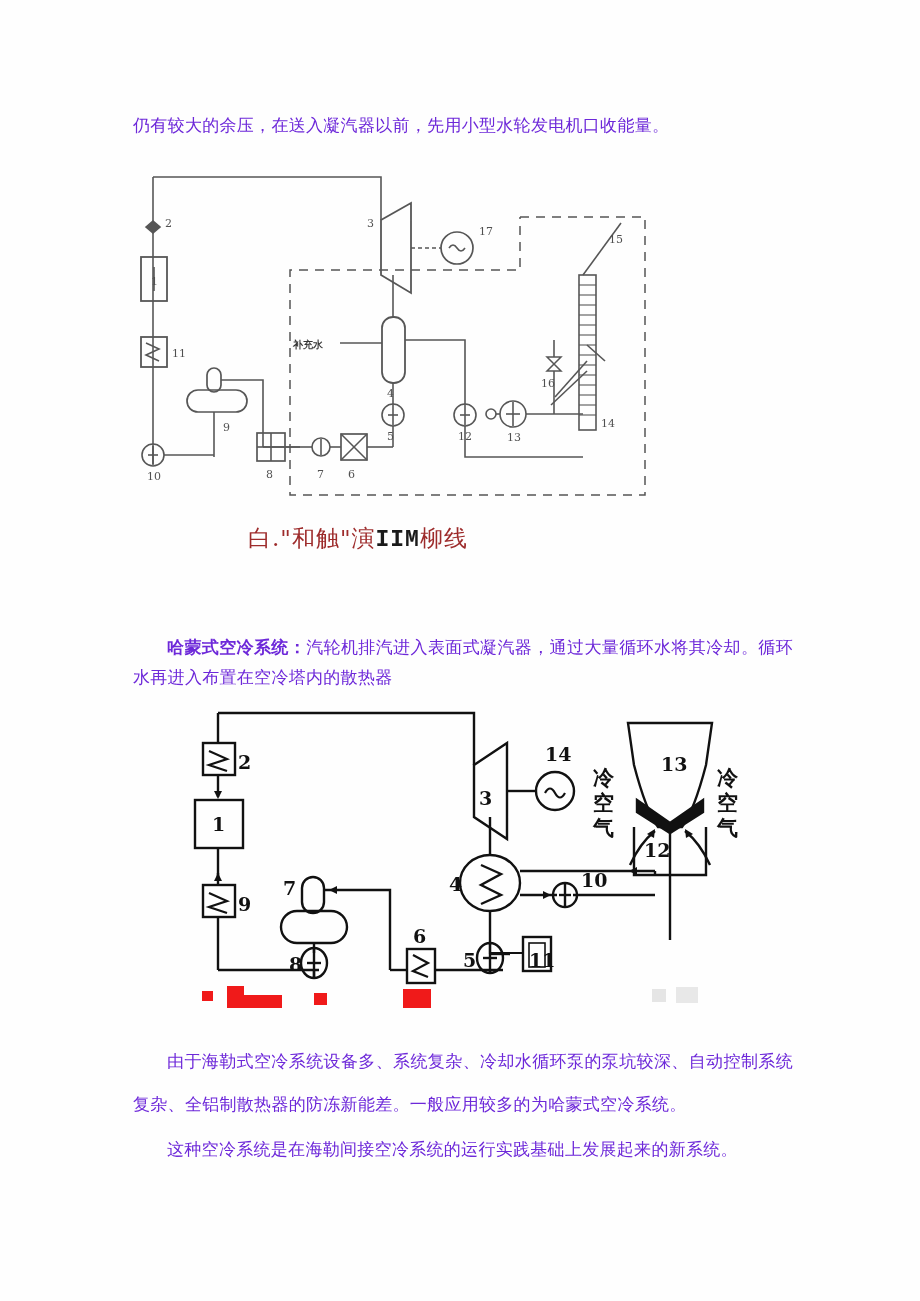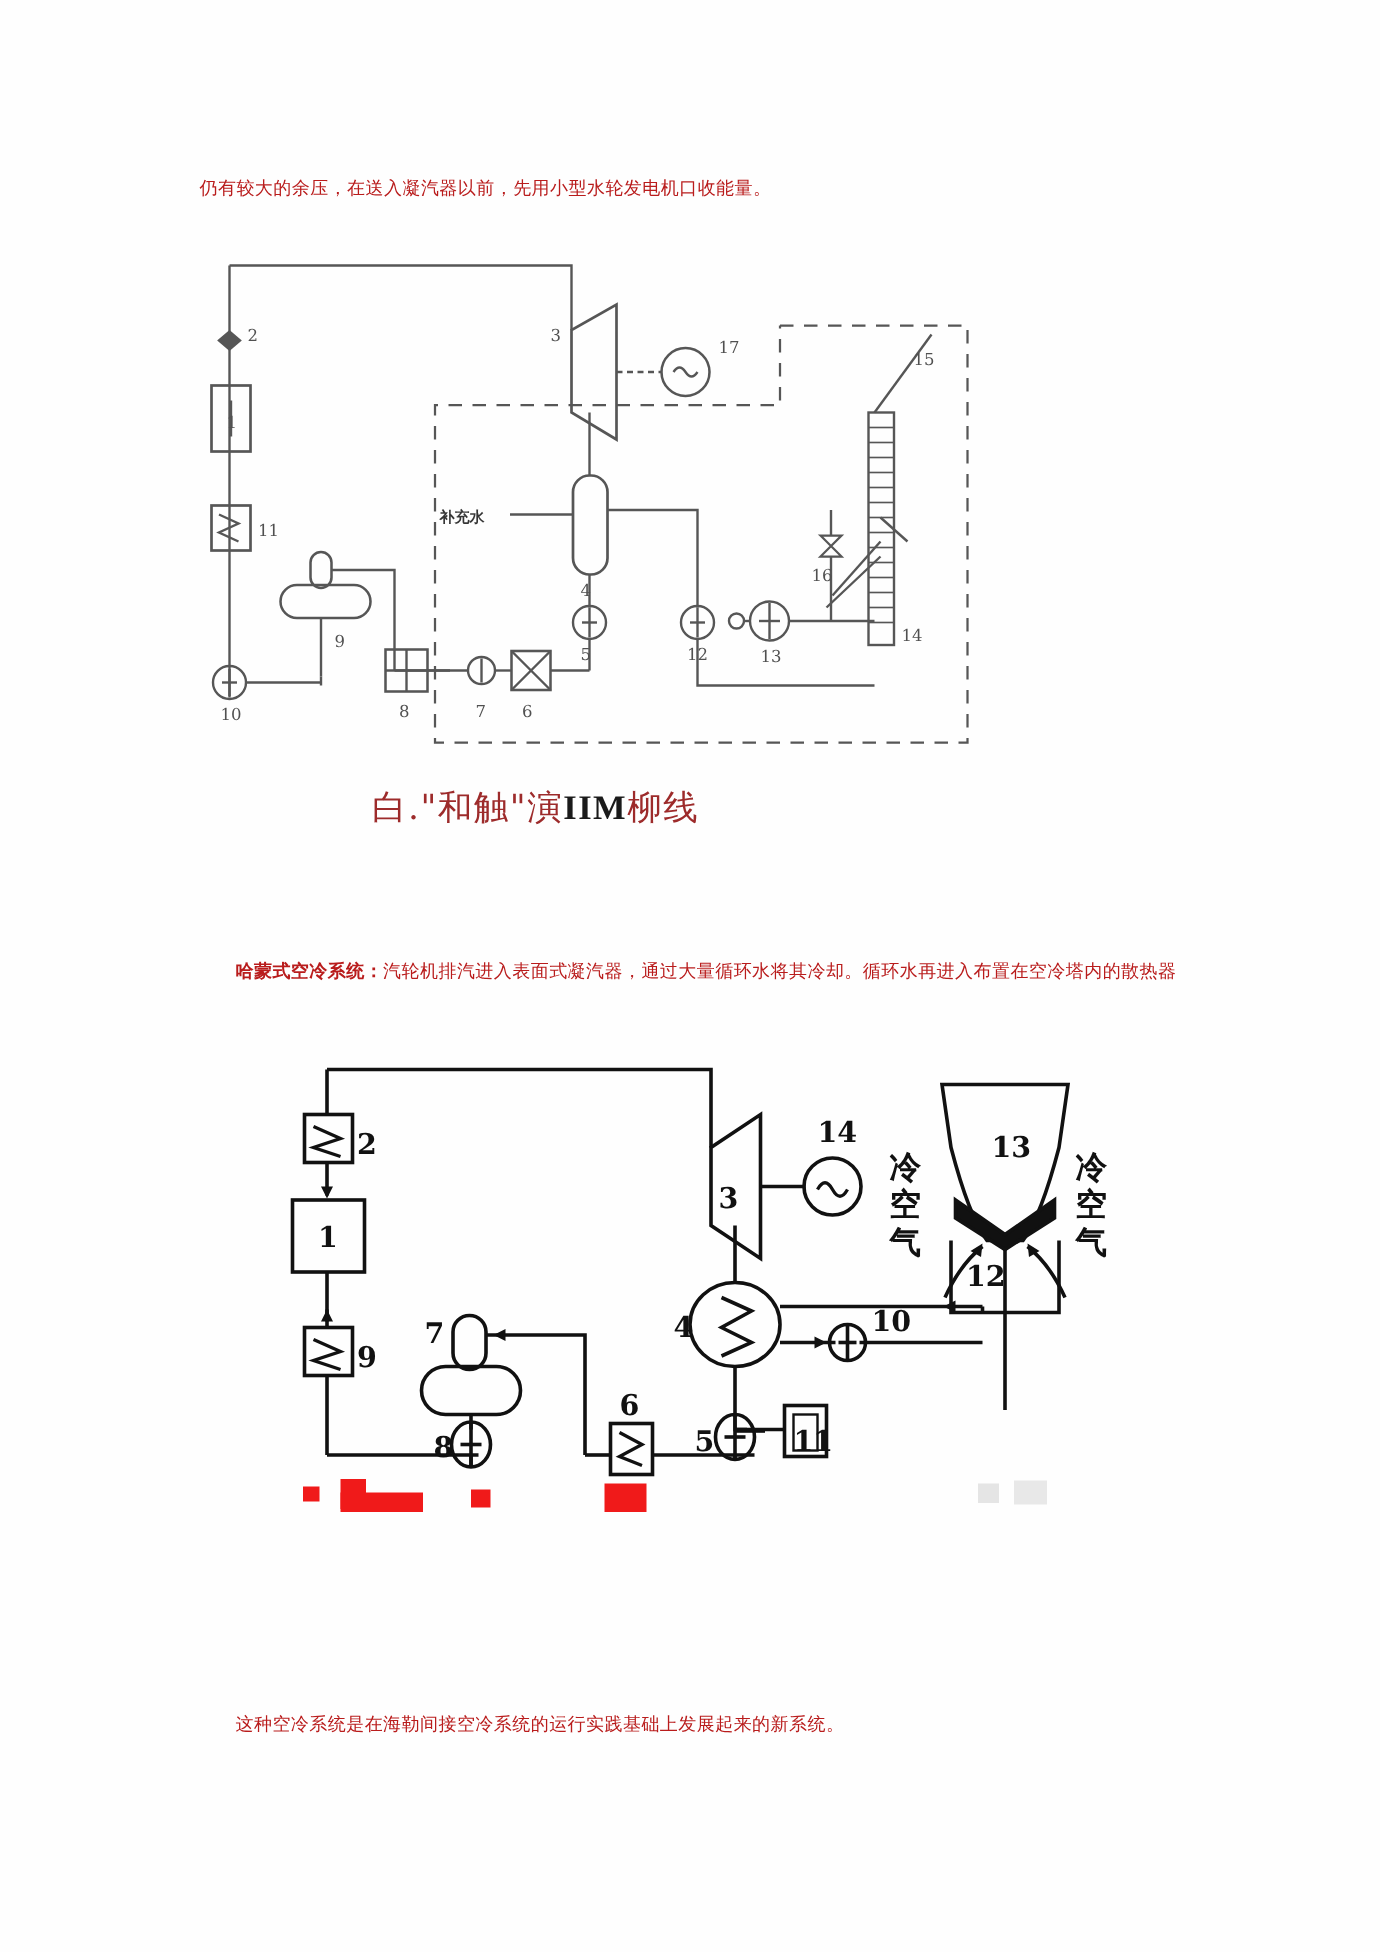--- a/index.html
+++ b/index.html
@@ -17,39 +17,39 @@
   }
   .page {
     position: absolute;
     inset: 0;
     background: #fefefe;
   }
 
   
   .para {
     position: absolute;
-    font-size: 12px;
+    font-size: 17px;
     line-height: 30px;
     letter-spacing: 0.3px;
-    color: #b91c1c;
+    color: #6d28d9;
     text-align: justify;
   }
   .para.indent { text-indent: 2em; }
   .b { font-weight: bold; }
 
   .caption-red {
     position: absolute;
     color: #9d2b2b;
     font-family: "DejaVu Serif", "Liberation Serif", serif;
     font-size: 23px;
     letter-spacing: 1px;
     white-space: nowrap;
   }
   .caption-red .lat {
-    font-family: Liberation Serif, serif;
+    font-family: Liberation Mono, monospace;
     font-weight: bold;
     color: #1a1a1a;
   }
 
   
   .figure {
     position: absolute;
   }
   .fig1 {
     left: 135px; top: 165px;
@@ -347,16 +347,17 @@
   </div>
 
   <div class="redmark" style="left:202px; top:991px; width:11px; height:10px;"></div>
   <div class="redmark" style="left:227px; top:986px; width:17px; height:20px;"></div>
   <div class="redmark" style="left:227px; top:995px; width:55px; height:13px;"></div>
   <div class="redmark" style="left:314px; top:993px; width:13px; height:12px;"></div>
   <div class="redmark" style="left:403px; top:989px; width:28px; height:19px;"></div>
   <div class="graymark" style="left:652px; top:989px; width:14px; height:13px; opacity:.55;"></div>
   <div class="graymark" style="left:676px; top:987px; width:22px; height:16px; opacity:.45;"></div>
 
+  <div class="para indent" style="left:133px; top:1040px; width:660px; line-height:43px;">由于海勒式空冷系统设备多、系统复杂、冷却水循环泵的泵坑较深、自动控制系统复杂、全铝制散热器的防冻新能差。一般应用较多的为哈蒙式空冷系统。</div>
 
   <div class="para indent" style="left:133px; top:1128px; width:660px; line-height:43px;">这种空冷系统是在海勒间接空冷系统的运行实践基础上发展起来的新系统。</div>
 
 </div>
 
 </body></html>

